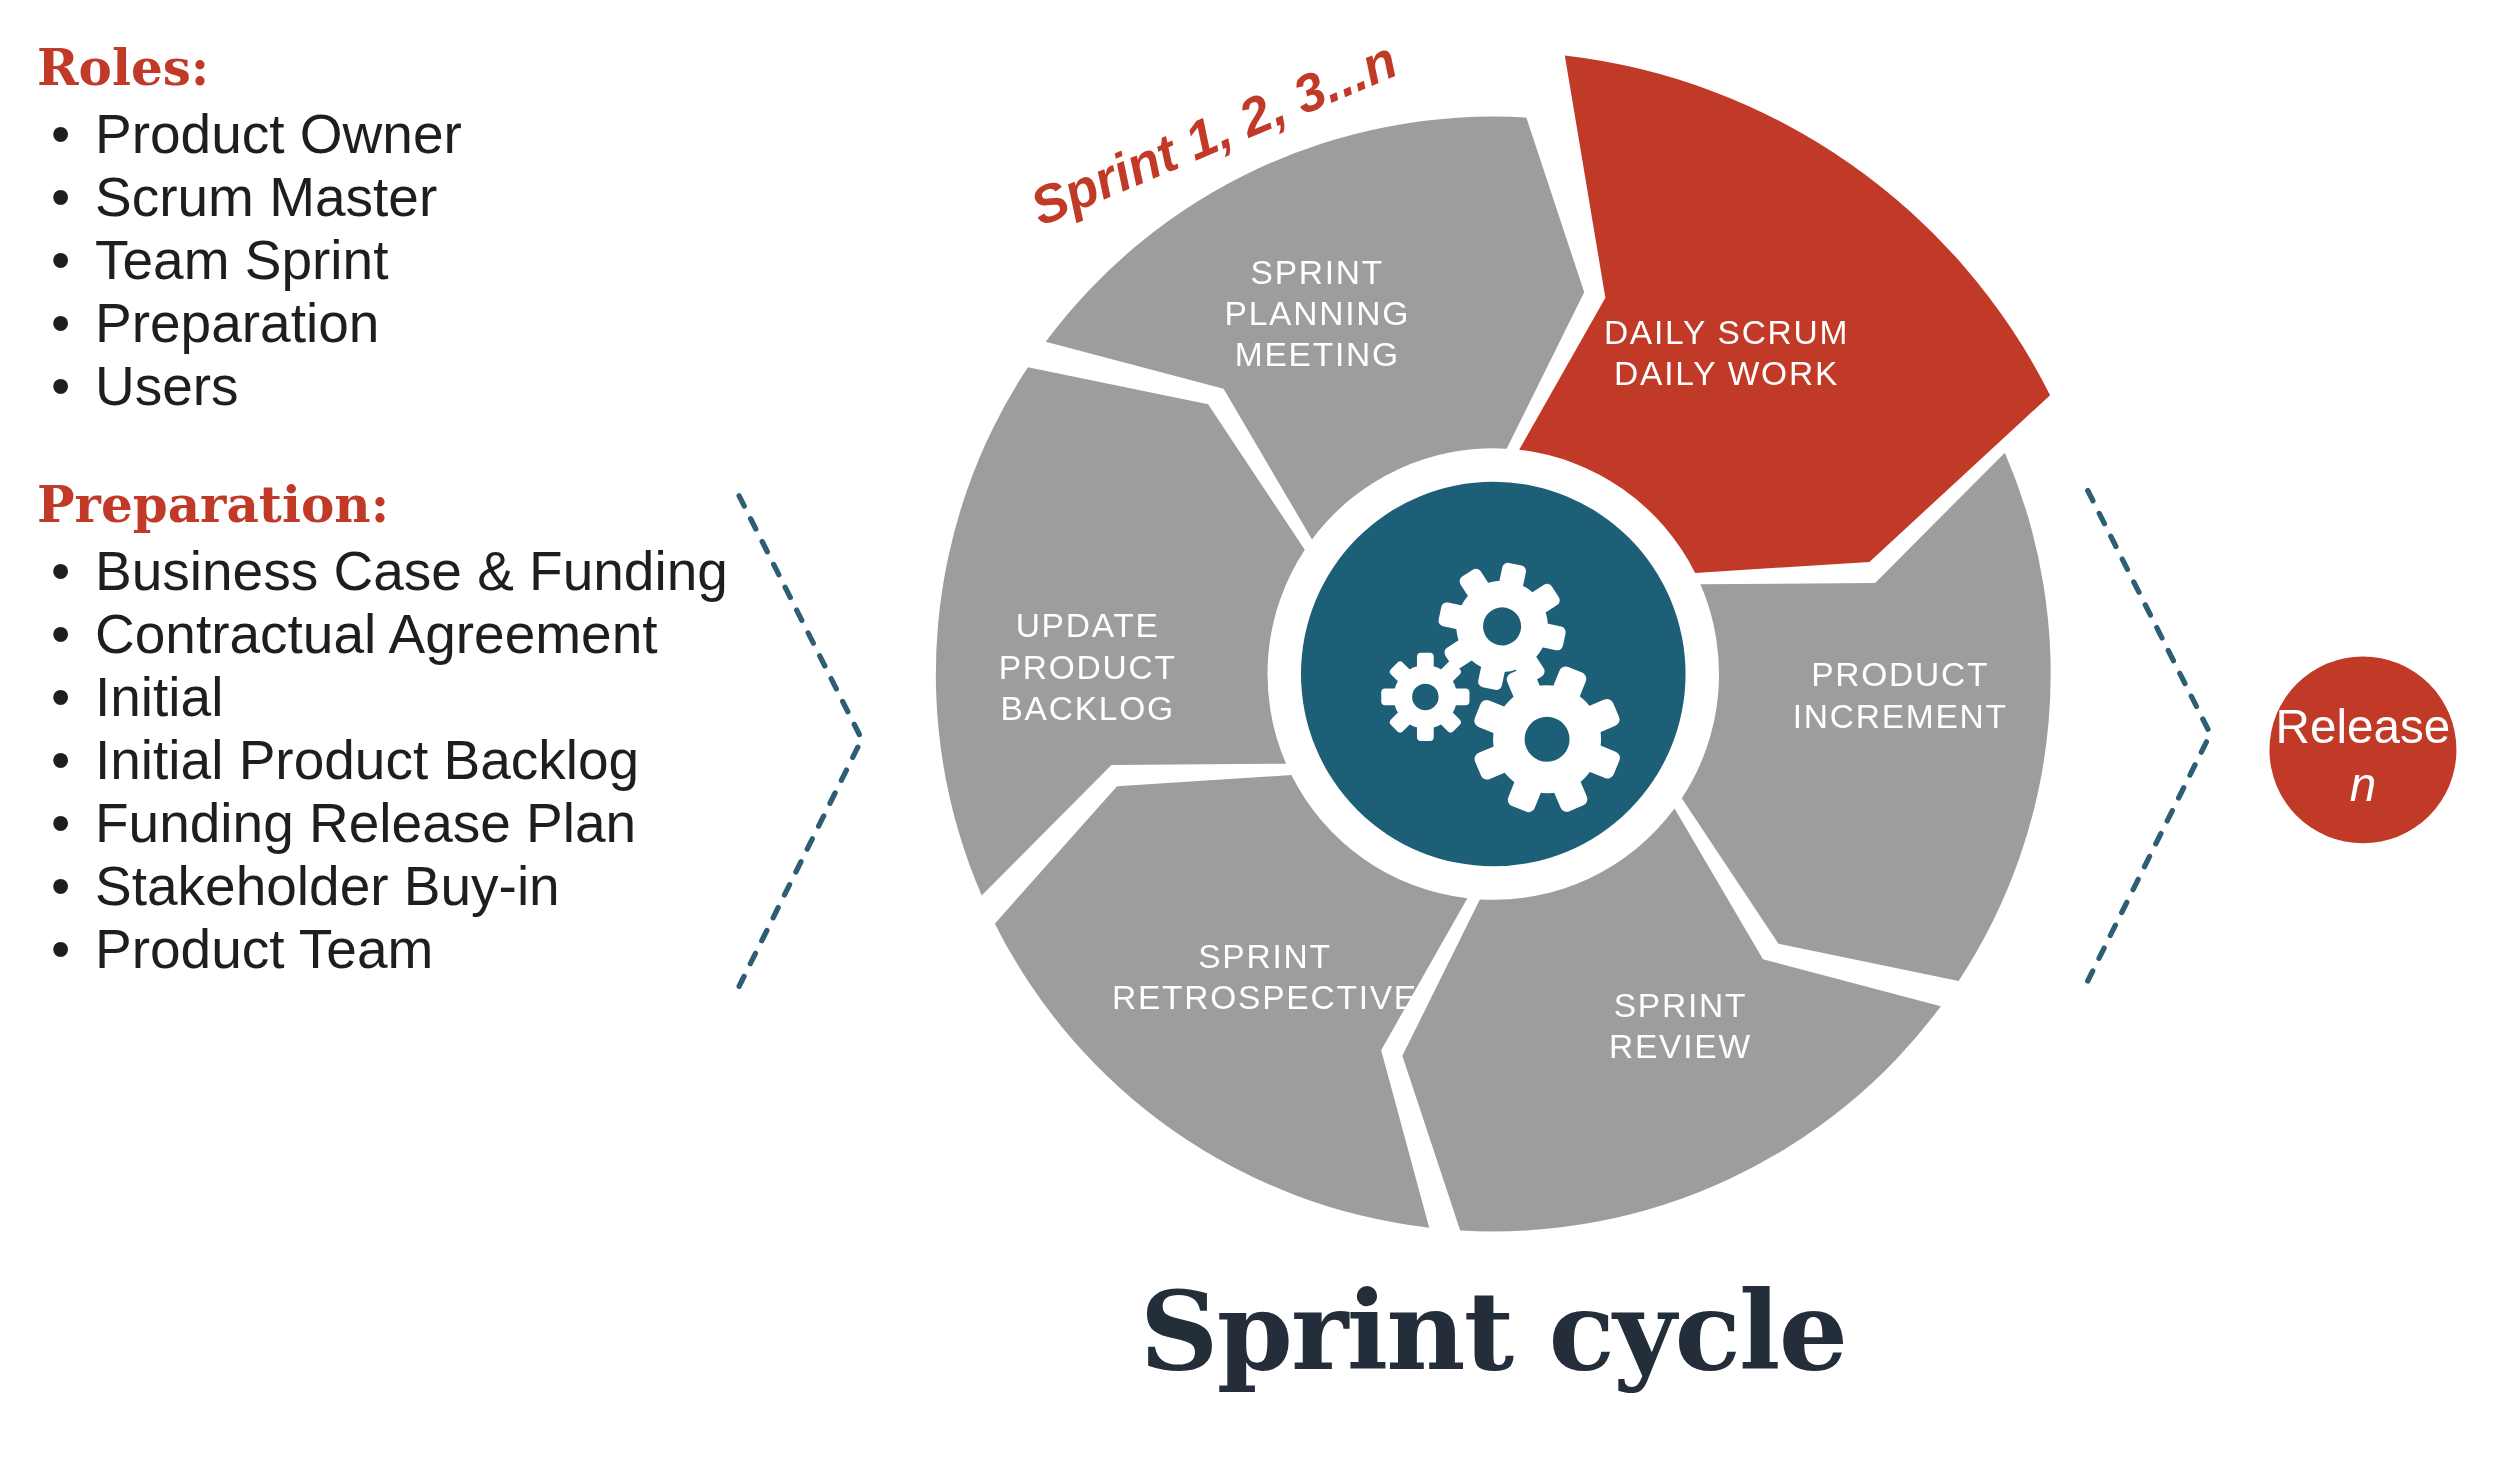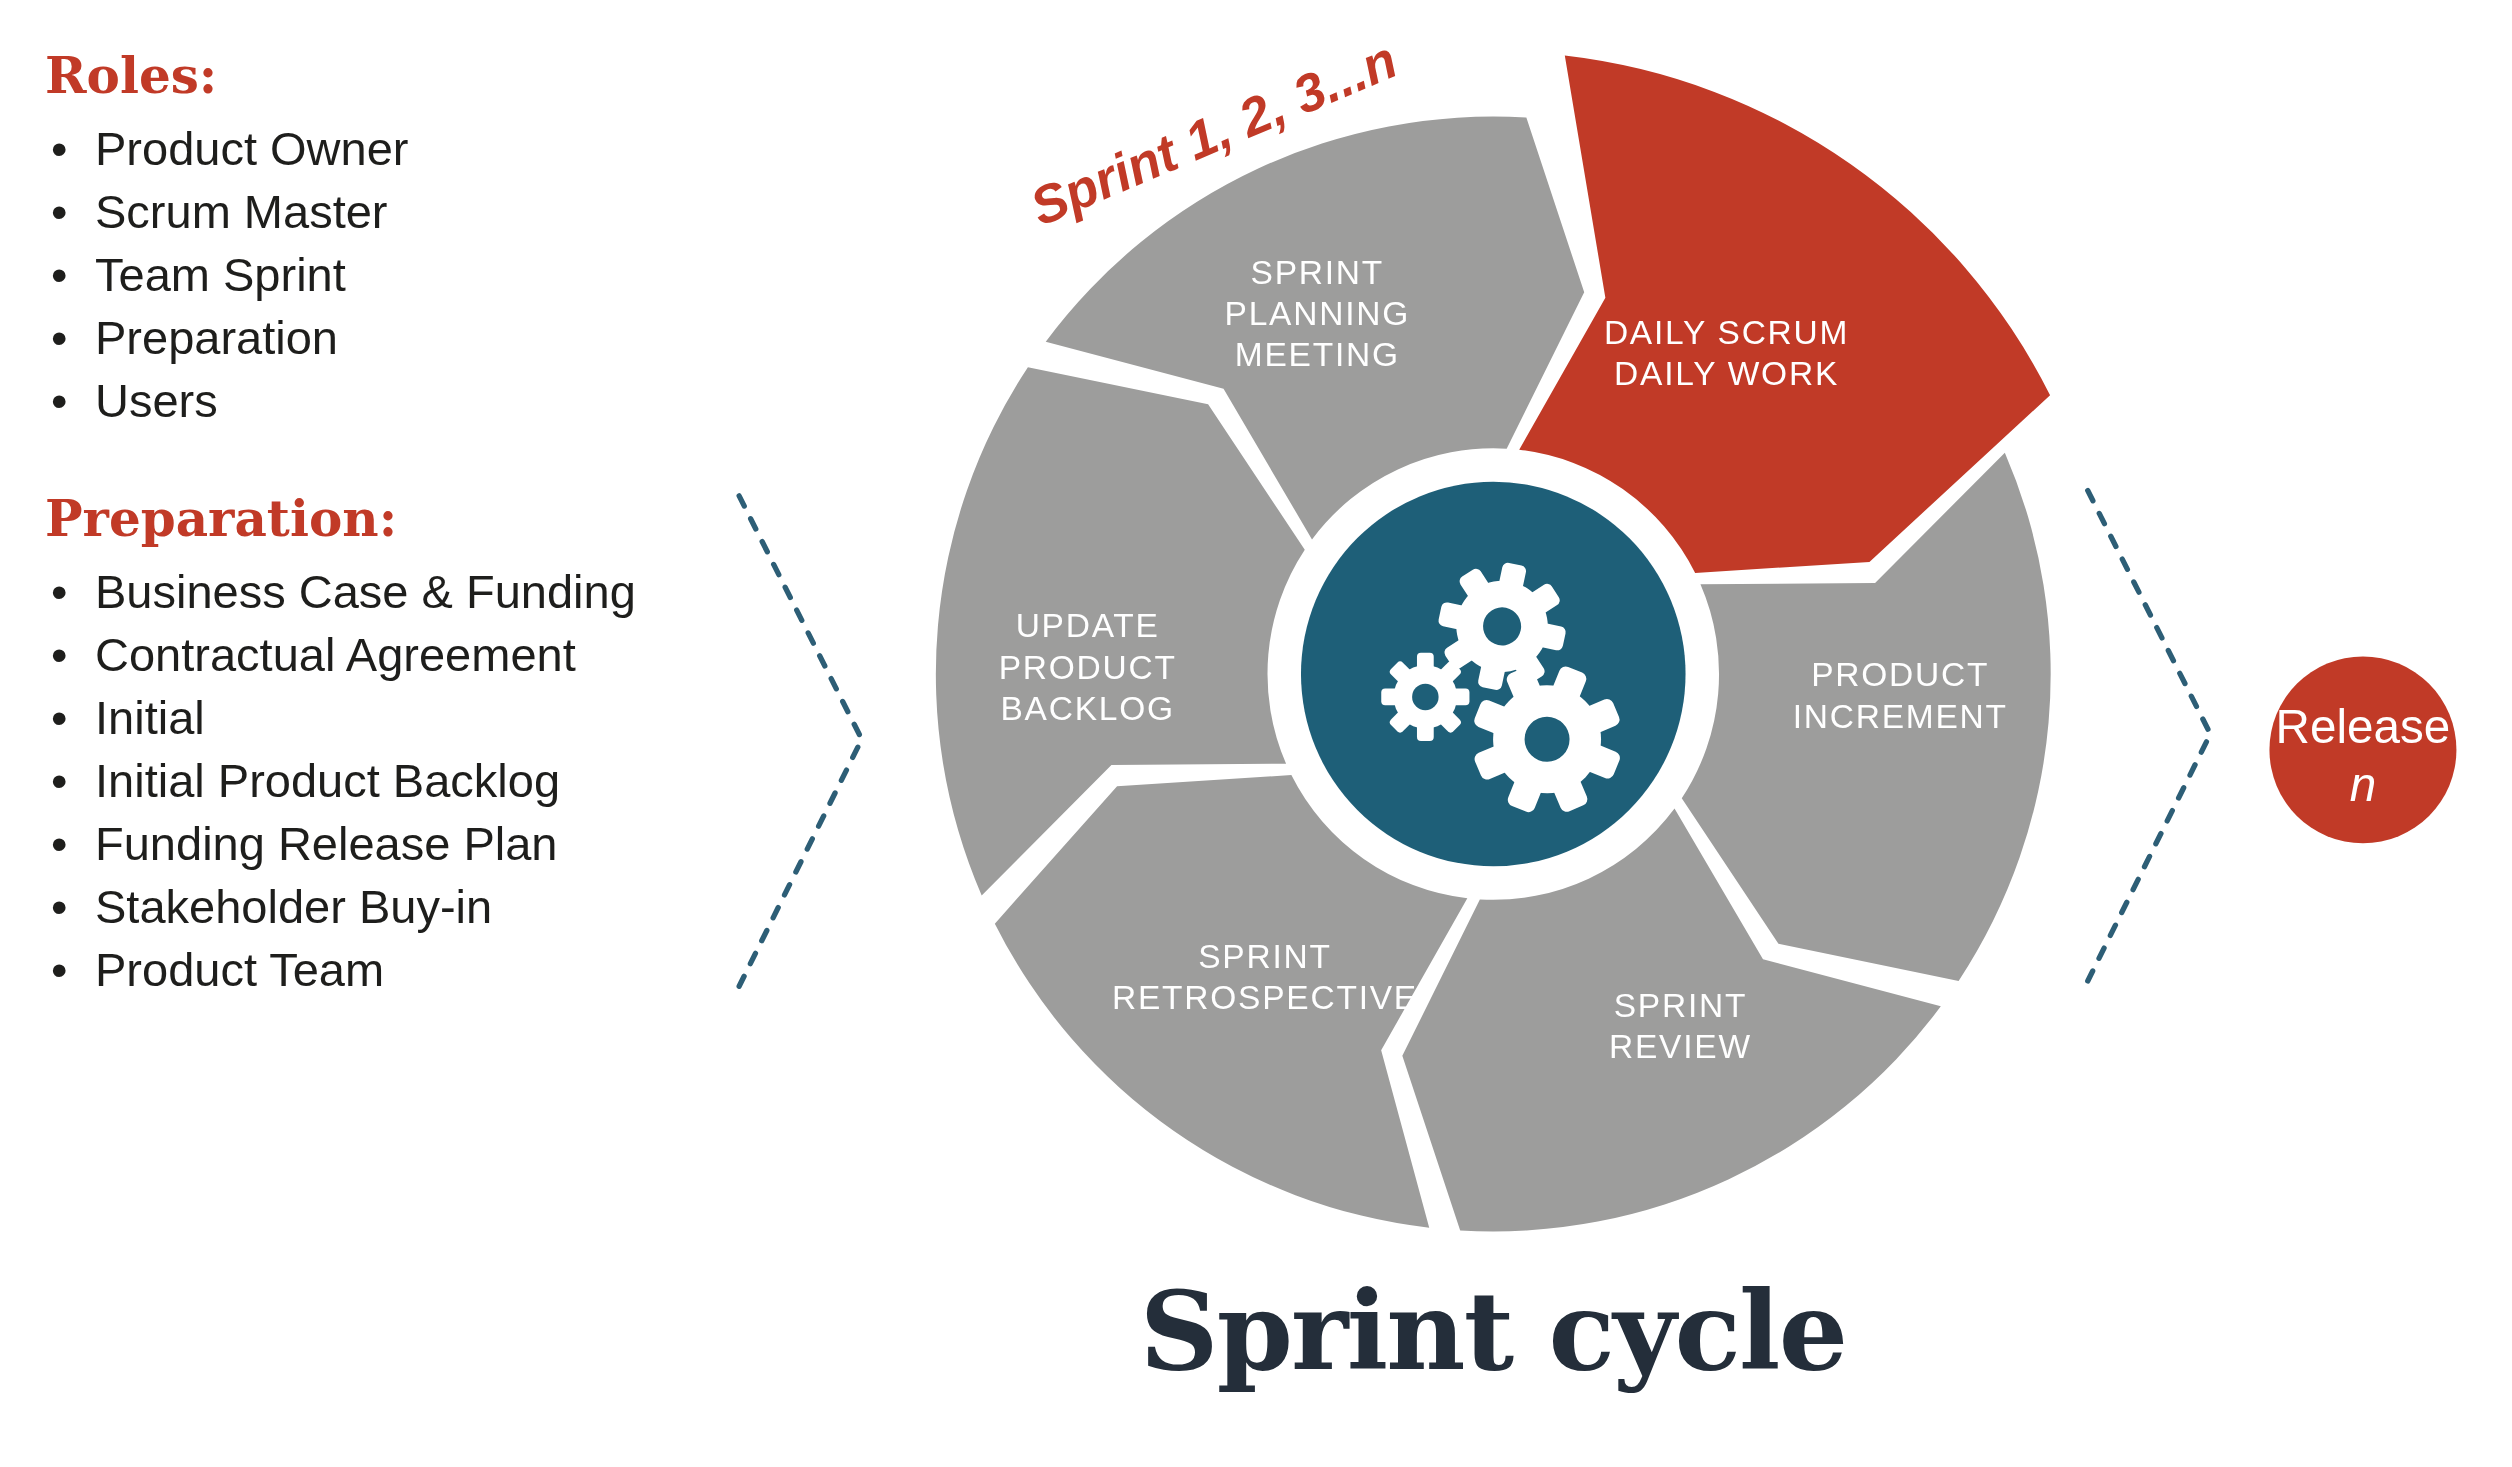--- a/index.html
+++ b/index.html
@@ -10,26 +10,26 @@
     font-family: "Liberation Sans", sans-serif;
     color: var(--ink, #1e1e1c);
   }
   svg#diagram { position: absolute; left: 0; top: 0; }
   .left-panel { position: absolute; left: 37px; top: 34px; width: 723px; }
   .panel-heading {
     font-family: "DejaVu Serif", serif;
     font-weight: 700;
     font-size: 50px; line-height: 67px;
     color: var(--red, #c13a27);
-    margin: 8px;
+    margin: 0;
   }
   ul.panel-list { list-style: none; margin: 1.8px 0 0 0; padding: 0; }
   ul.panel-list li {
     display: flex; align-items: flex-start;
-    font-size: 47px; line-height: 63px;
+    font-size: 55px; line-height: 63px;
     color: var(--ink, #1e1e1c);
   }
   ul.panel-list li::before {
     content: "\2022";
     flex: 0 0 58px; padding-left: 14px; box-sizing: border-box;
   }
   .prep-block { margin-top: 53px; }
   .main-title {
     position: absolute; left: 1493px; top: 1272px;
     transform: translateX(-50%);

